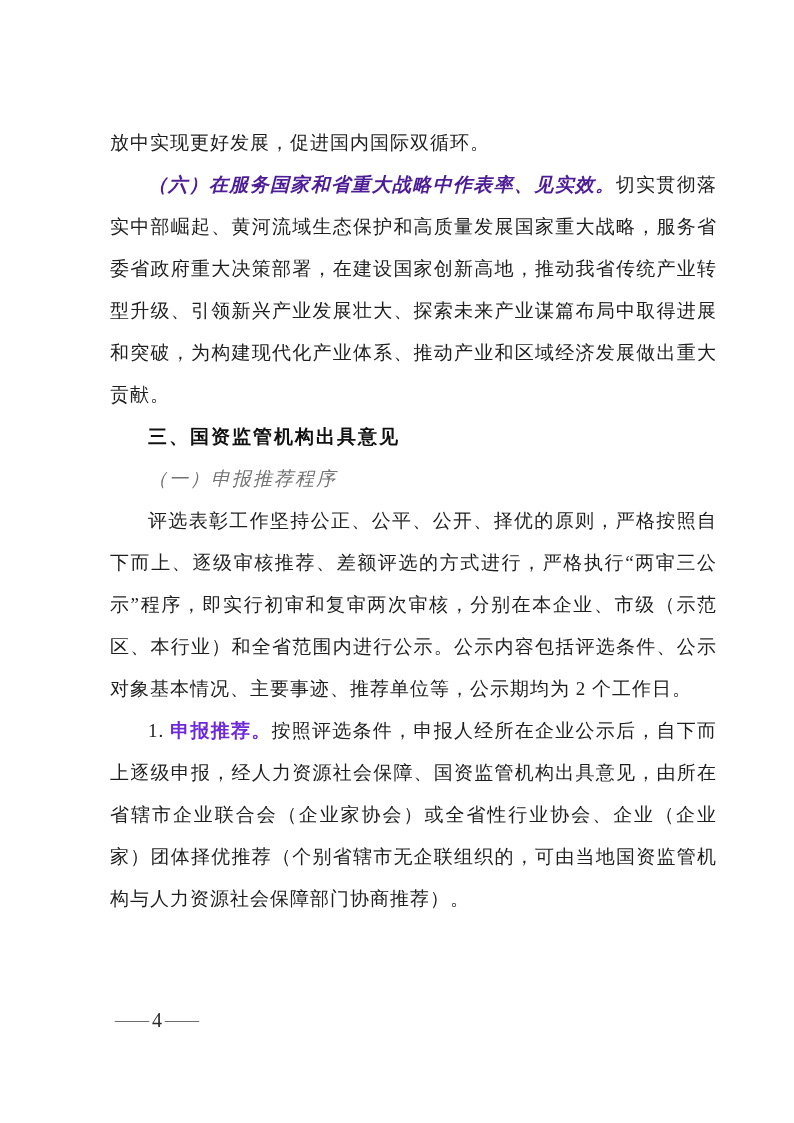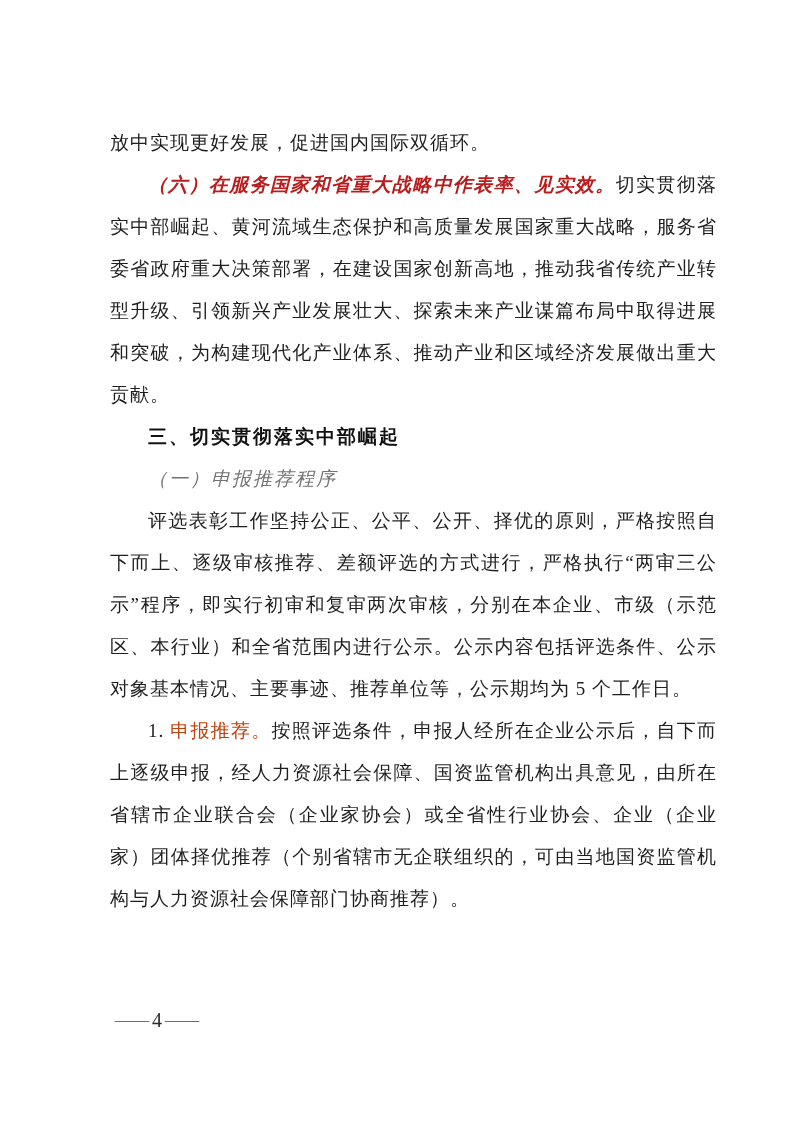--- a/index.html
+++ b/index.html
@@ -30,39 +30,39 @@
   .para {
     margin: 0;
     text-indent: 2em;
   }
   .para.no-indent {
     text-indent: 0;
   }
   .lead-kaiti-bold {
     font-weight: bold;
     font-style: italic;
-    color: #b91c1c;
+    color: #4c1d95;
   }
   .heading-hei {
     font-family: "Liberation Sans", "DejaVu Sans", sans-serif;
     font-weight: bold;
     color: #111111;
     letter-spacing: 2px;
   }
   .heading-kai {
     font-style: italic;
     color: #737373;
     letter-spacing: 2px;
   }
   .step-num {
     font-weight: normal;
   }
   .step-term-bold {
-    font-weight: normal;
-    color: #c2410c;
+    font-weight: bold;
+    color: #6d28d9;
   }
   .step-term-bold.kai {
     font-style: italic;
   }
   .footer {
     position: absolute;
     left: 112px;
     top: 1006px;
     font-size: 20px;
     line-height: 28px;
@@ -84,25 +84,25 @@
 <body>
 
 <div class="sheet">
 
   <div class="body-text">
 
     <p class="para no-indent">放中实现更好发展，促进国内国际双循环。</p>
 
     <p class="para"><span class="lead-kaiti-bold">（六）在服务国家和省重大战略中作表率、见实效。</span><span>切实贯彻落实中部崛起、黄河流域生态保护和高质量发展国家重大战略，服务省委省政府重大决策部署，在建设国家创新高地，推动我省传统产业转型升级、引领新兴产业发展壮大、探索未来产业谋篇布局中取得进展和突破，为构建现代化产业体系、推动产业和区域经济发展做出重大贡献。</span></p>
 
-    <p class="para heading-hei">三、切实贯彻落实中部崛起</p>
+    <p class="para heading-hei">三、国资监管机构出具意见</p>
 
     <p class="para heading-kai">（一）申报推荐程序</p>
 
-    <p class="para">评选表彰工作坚持公正、公平、公开、择优的原则，严格按照自下而上、逐级审核推荐、差额评选的方式进行，严格执行“两审三公示”程序，即实行初审和复审两次审核，分别在本企业、市级（示范区、本行业）和全省范围内进行公示。公示内容包括评选条件、公示对象基本情况、主要事迹、推荐单位等，公示期均为 5 个工作日。</p>
+    <p class="para">评选表彰工作坚持公正、公平、公开、择优的原则，严格按照自下而上、逐级审核推荐、差额评选的方式进行，严格执行“两审三公示”程序，即实行初审和复审两次审核，分别在本企业、市级（示范区、本行业）和全省范围内进行公示。公示内容包括评选条件、公示对象基本情况、主要事迹、推荐单位等，公示期均为 2 个工作日。</p>
 
     <p class="para"><span class="step-num">1. </span><span class="step-term-bold">申报推荐。</span><span>按照评选条件，申报人经所在企业公示后，自下而上逐级申报，经人力资源社会保障、国资监管机构出具意见，由所在省辖市企业联合会（企业家协会）或全省性行业协会、企业（企业家）团体择优推荐（个别省辖市无企联组织的，可由当地国资监管机构与人力资源社会保障部门协商推荐）。</span></p>
 
 
   </div>
 
   <div class="footer"><span class="dash">—</span><span class="pagenum">4</span><span class="dash">—</span></div>
 
 </div>
 

